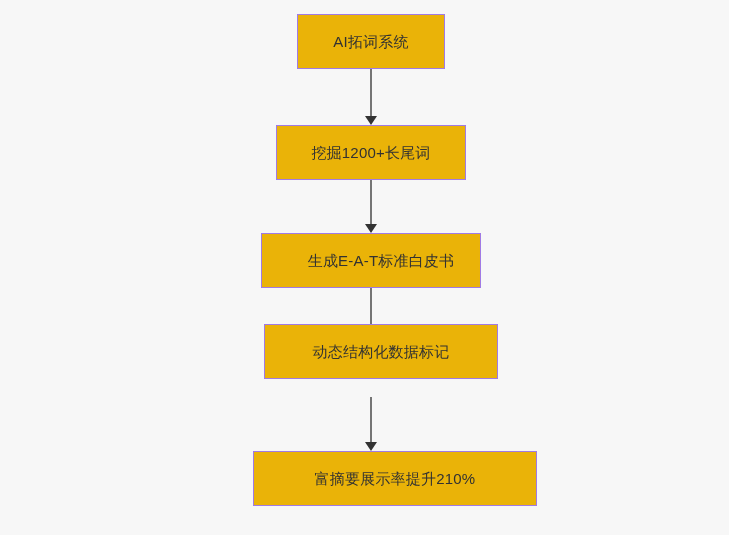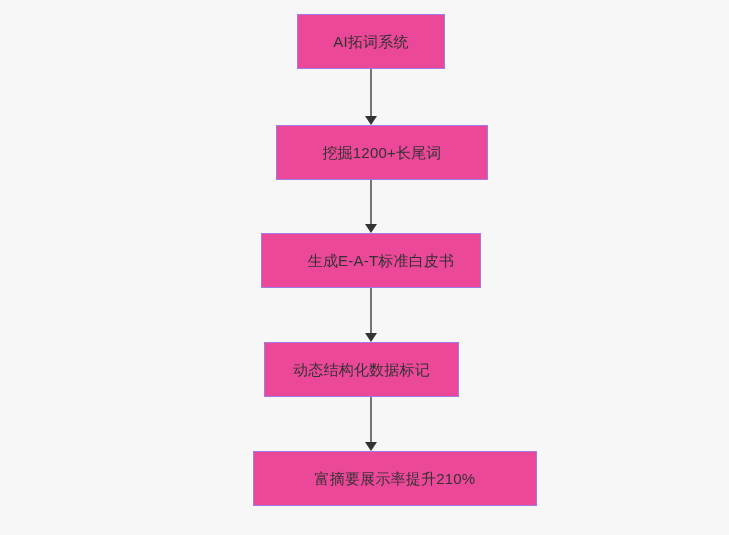--- a/index.html
+++ b/index.html
@@ -16,21 +16,21 @@
   }
   #flowchart {
     position: relative;
     width: 729px;
     height: 535px;
     background: #f7f7f7;
   }
   .node {
     position: absolute;
     box-sizing: border-box;
-    background: #ec4899;
+    background: #eab308;
     border: 1.6px solid #a07be5;
     display: flex;
     align-items: center;
     justify-content: center;
     color: #323232;
     font-size: 15px;
     line-height: 1;
     letter-spacing: 0.2px;
     white-space: nowrap;
   }
@@ -67,39 +67,39 @@
 
   <div class="node" style="left:297px; top:14px; width:148px; height:55px;">
     <span class="node-label">AI拓词系统</span>
   </div>
 
   <div class="connector" style="left:360px; top:69px; height:56px;">
     <div class="connector-line"></div>
     <div class="connector-head"></div>
   </div>
 
-  <div class="node" style="left:276px; top:125px; width:212px; height:55px;">
+  <div class="node" style="left:276px; top:125px; width:190px; height:55px;">
     <span class="node-label">挖掘1200+长尾词</span>
   </div>
 
   <div class="connector" style="left:360px; top:180px; height:53px;">
     <div class="connector-line"></div>
     <div class="connector-head"></div>
   </div>
 
   <div class="node" style="left:261px; top:233px; width:220px; height:55px;padding-left:20px;">
     <span class="node-label">生成E-A-T标准白皮书</span>
   </div>
 
   <div class="connector" style="left:360px; top:288px; height:54px;">
     <div class="connector-line"></div>
     <div class="connector-head"></div>
   </div>
 
-  <div class="node" style="left:264px; top:342px; width:195px; height:55px;">
+  <div class="node" style="left:264px; top:324px; width:234px; height:55px;">
     <span class="node-label">动态结构化数据标记</span>
   </div>
 
   <div class="connector" style="left:360px; top:397px; height:54px;">
     <div class="connector-line"></div>
     <div class="connector-head"></div>
   </div>
 
   <div class="node" style="left:253px; top:451px; width:284px; height:55px;">
     <span class="node-label">富摘要展示率提升210%</span>

